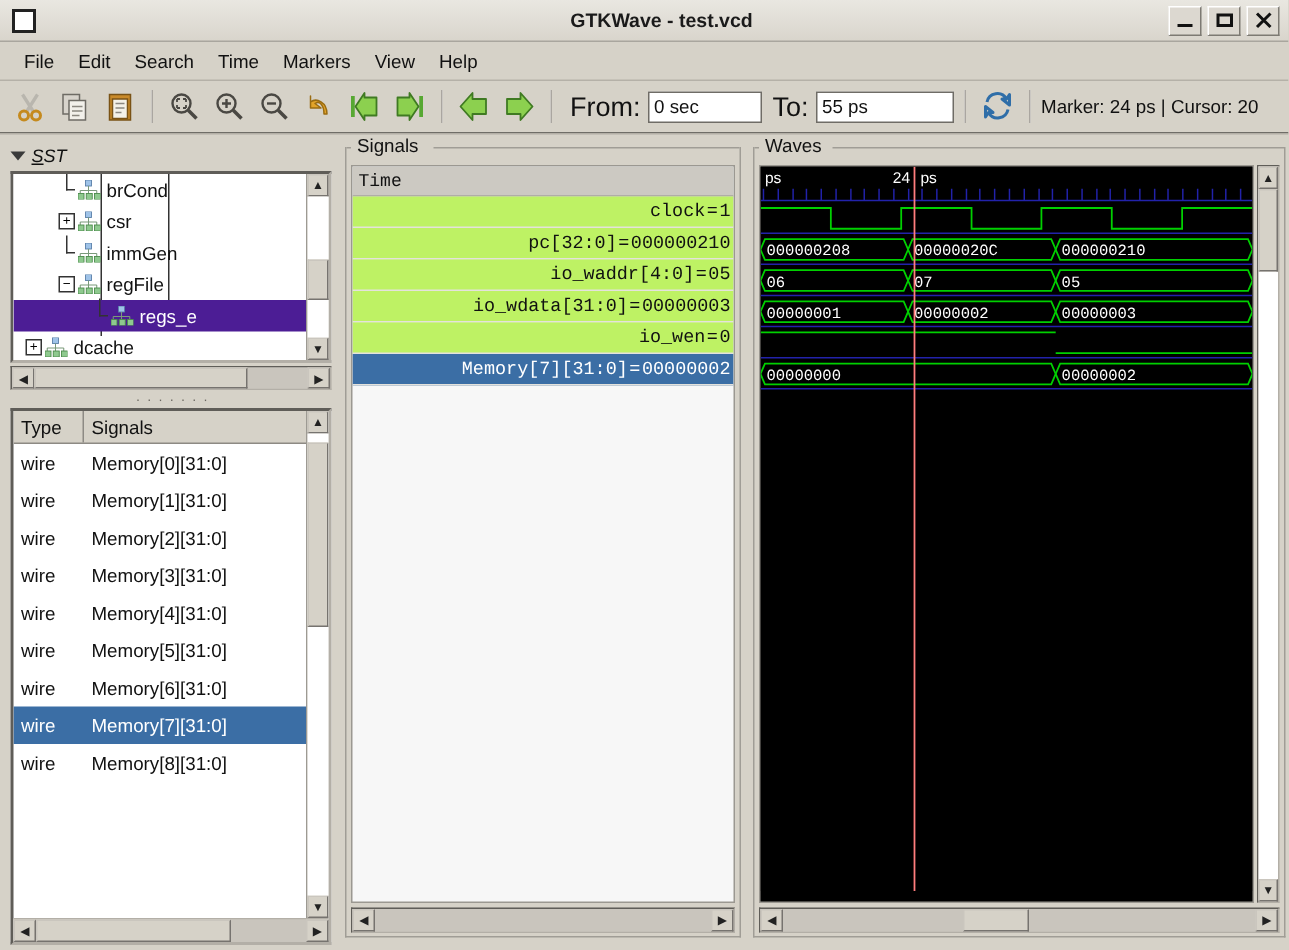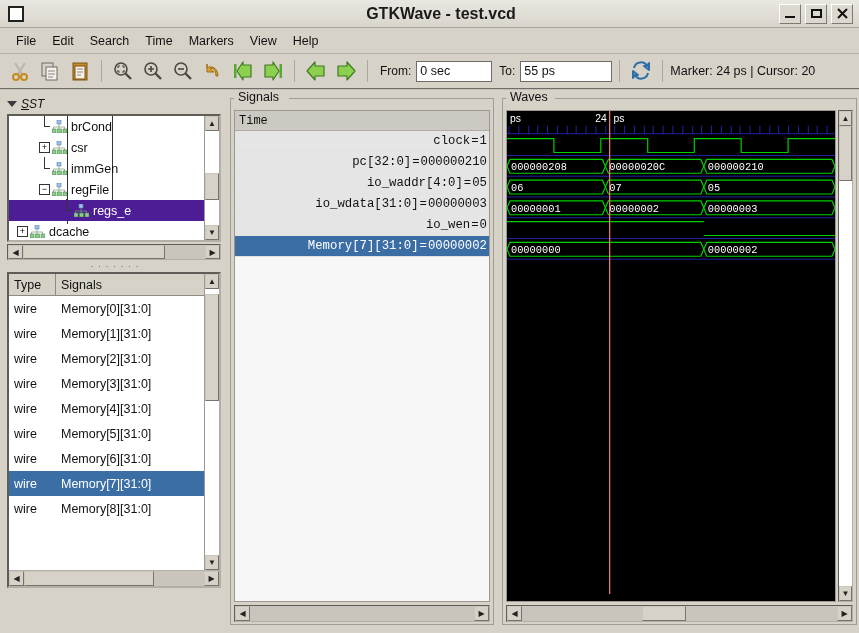--- a/index.html
+++ b/index.html
@@ -17,21 +17,21 @@
     height: 28px; background: linear-gradient(#e9e7e1, #d9d5cc);
     border-bottom: 1px solid #a9a69e;
     display: flex; align-items: center; position: relative;
   }
   .title-icon {
     width: 16px; height: 16px; margin-left: 8px;
     border: 2px solid #222; background: #fff;
   }
   .title-text {
     position: absolute; left: 0; right: 0; text-align: center;
-    font-weight: bold; font-size: 16px; color: #1a1a1a;
+    font-weight: bold; font-size: 13px; color: #1a1a1a;
     pointer-events: none;
     padding-left: 23px;
   }
   .win-btns { margin-left: auto; display: flex; gap: 4px; padding-right: 6px; }
   .win-btn {
     width: 22px; height: 20px; background: #dcd8d0;
     border: 1px solid #7d7a73; border-top-color:#fff; border-left-color:#fff;
     display: flex; align-items: center; justify-content: center;
     font-size: 11px; color: #111; line-height: 1;
   }
@@ -47,21 +47,21 @@
 
   
   .toolbar {
     height: 36px; background: #d6d2c8; display: flex; align-items: center;
     padding: 0 6px; border-bottom: 2px groove #c3bfb6; gap: 2px;
   }
   .tb-btn {
     width: 28px; height: 28px; display: flex; align-items: center; justify-content: center;
   }
   .tb-sep { width: 1px; height: 22px; background: #fff; border-left: 1px solid #aaa6a0; margin: 0 5px; }
-  .tb-label { font-size: 12px; color: #111; margin: 0 3px 0 5px; }
+  .tb-label { font-size: 18px; color: #111; margin: 0 3px 0 5px; }
   .tb-input {
     border: 1px solid #6f6c66; background: #fff; height: 21px;
     font-family: "Liberation Sans", sans-serif; font-size: 12.5px;
     padding: 0 3px; color: #111; outline: none;
   }
   #from-input { width: 76px; }
   #to-input { width: 92px; }
   .tb-status { font-size: 12.5px; color: #111; white-space: nowrap; }
 
   
@@ -116,21 +116,21 @@
   .hsb-arrow { width: 15px; background: #d6d2c8; border: 1px outset #cac6be;
     display:flex;align-items:center;justify-content:center;font-size:8px;color:#222; }
   .hsb-track { flex:1; position: relative; background:#c9c5bd; }
   .hsb-thumb { position:absolute; top:0; bottom:0; background: #d6d2c8; border: 1px outset #cac6be; }
 
   .grip-dots { position: absolute; top: 166px; left: 0; width: 222px; height: 8px;
     display:flex; align-items:center; justify-content:center; letter-spacing:1px;
     font-size: 9px; color: #6b6861; }
 
   .sig-box {
-    position: absolute; top: 176px; left: 3px; width: 214px; height: 316px;
+    position: absolute; top: 176px; left: 3px; width: 214px; height: 358px;
     border: 2px inset #b3afa7; background: #fff; display: flex; flex-direction: column;
   }
   .sig-inner { flex: 1; display: flex; overflow: hidden; }
   .sig-list { flex: 1; overflow: hidden; }
   .sig-head { display:flex; height: 22px; background:#d6d2c8; border-bottom:1px solid #8d8a84;}
   .sig-head div { font-size:12.5px; color:#111; display:flex;align-items:center;padding-left:5px; }
   .sig-head .c1 { width: 47px; border-right:1px solid #8d8a84; }
   .sig-head .c2 { flex:1; }
   .sig-row { display:flex; height: 25px; align-items:center; font-size:12.5px; color:#111; }
   .sig-row.sel { background:#3b6ea5; color:#fff; }
@@ -156,21 +156,21 @@
     background: #f7f7f7; border: 1px solid #9b9891; overflow: hidden;
   }
   .time-hdr {
     height: 20px; background: #ccc9c2; display:flex; align-items:center;
     padding-left: 4px; font-family:"Liberation Mono", monospace; font-size: 12px; color:#111;
     border-bottom: 1px solid #b0ada6;
   }
   .sigline {
     height: 21px; display:flex; align-items:center; justify-content:flex-end;
     padding-right: 2px; font-family:"Liberation Mono", monospace; font-size: 12.3px;
-    color: #111; background: #e5e5e5; border-bottom: 1px solid #e4e2dc;
+    color: #111; background: #bef264; border-bottom: 1px solid #e4e2dc;
     white-space: nowrap;
   }
   .sigline.sel { background:#3b6ea5; color:#fff; }
   .sigline .nm { }
   .sigline .eq { margin: 0 1px; }
   .sigline .vl { }
   .mid-hscroll {
     position:absolute; left:3px; right:3px; bottom:2px; height:17px;
     border:1px inset #b3afa7; background:#c9c5bd; display:flex;
   }

